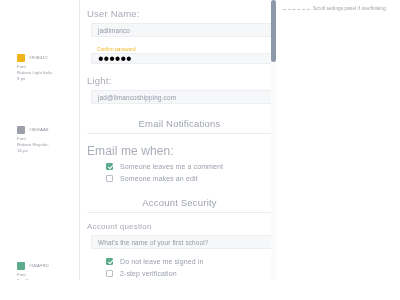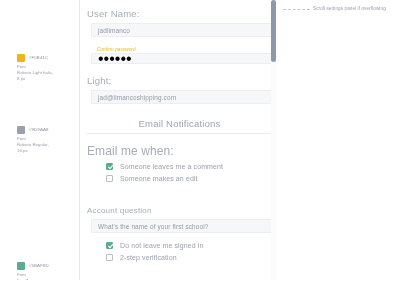--- a/index.html
+++ b/index.html
@@ -172,20 +172,24 @@
       <div class="check-row">
         <span class="cb on"></span>
         <span class="txt">Someone leaves me a comment</span>
       </div>
       <div class="check-row">
         <span class="cb"></span>
         <span class="txt">Someone makes an edit</span>
       </div>
 
       <div style="height:10px;"></div>
+      <div class="section">
+        <div class="section-title">Account Security</div>
+        <div class="section-rule"></div>
+      </div>
 
       <div style="height:9px;"></div>
       <div class="field-label" style="font-size:8px;">Account question</div>
       <div class="input">
         <span class="val">What's the name of your first school?</span>
       </div>
 
       <div style="height:9px;"></div>
       <div class="check-row">
         <span class="cb on"></span>

